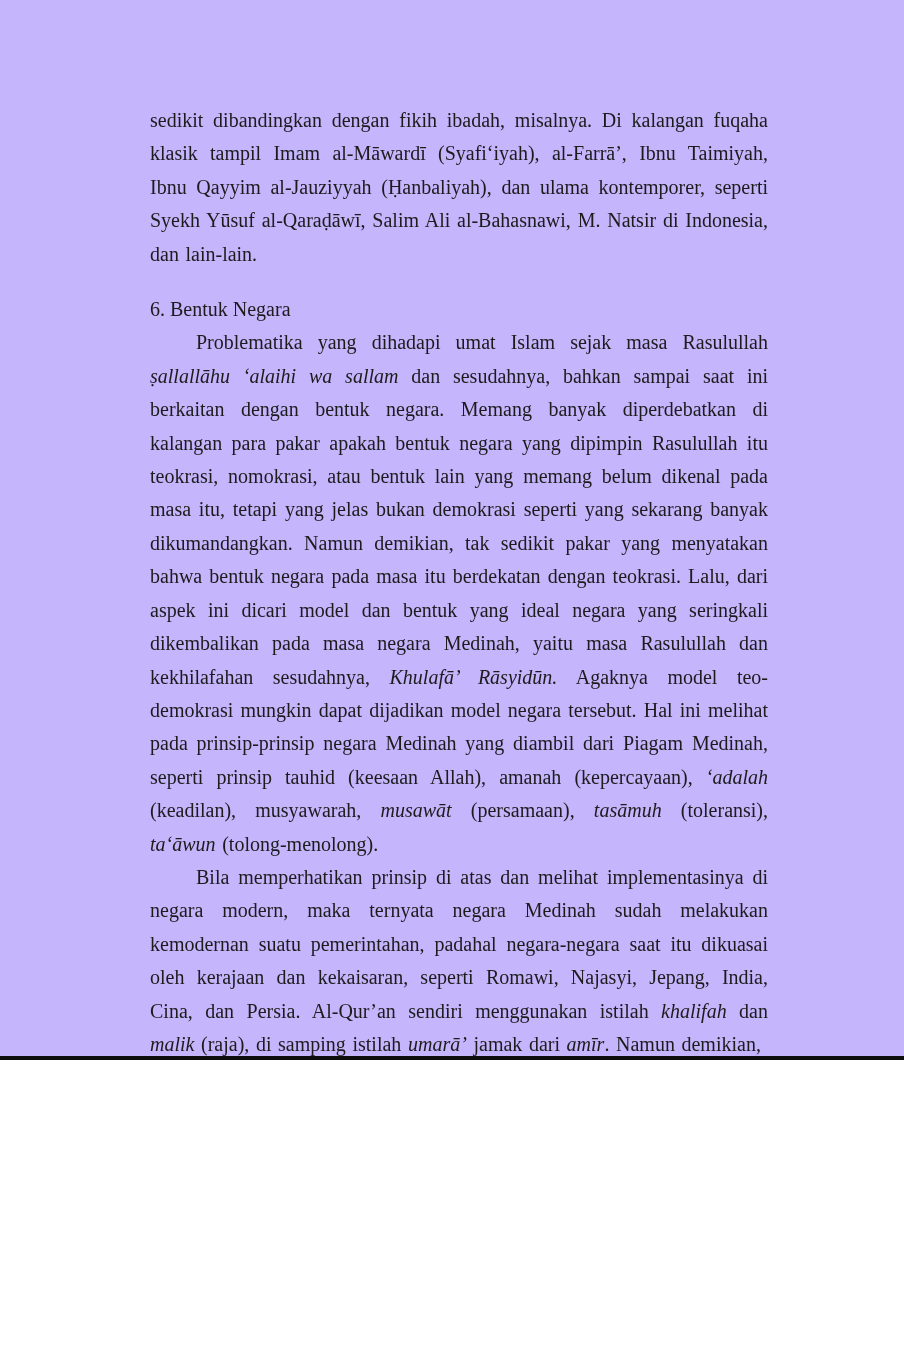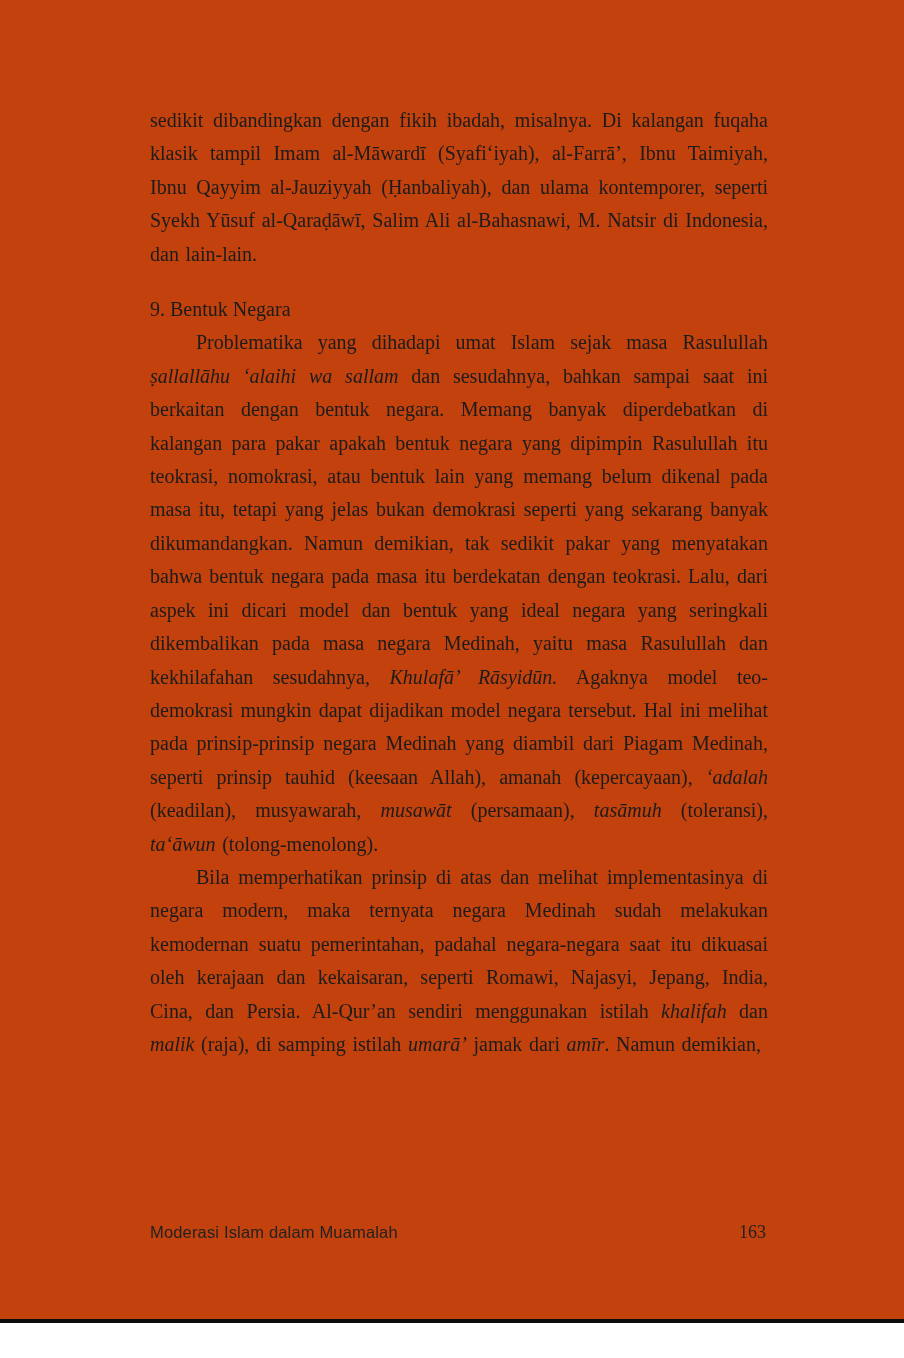--- a/index.html
+++ b/index.html
@@ -4,22 +4,22 @@
 <style>
   html, body {
     margin: 0;
     padding: 0;
     background: #ffffff;
     font-family: "Liberation Serif", "DejaVu Serif", serif;
   }
   .page {
     position: relative;
     width: 904px;
-    height: 1323px;
-    background: #c2410c;
+    height: 1060px;
+    background: #c4b5fd;
     overflow: hidden;
     box-sizing: border-box;
     padding-left: 25px;
   }
   .page-body {
     position: absolute;
     left: 150px;
     top: 104px;
     width: 618px;
     color: #1c1c1c;
@@ -74,21 +74,21 @@
     background: #0d0d0d;
   }
 </style>
 </head>
 <body>
 
 <div class="page">
 
   <div class="page-body">
       <p class=""><span>sedikit dibandingkan dengan fikih ibadah, misalnya. Di kalangan fuqaha klasik tampil Imam al-Māwardī (Syafi‘iyah), al-Farrā’, Ibnu Taimiyah, Ibnu Qayyim al-Jauziyyah (Ḥanbaliyah), dan ulama kontemporer, seperti Syekh Yūsuf al-Qaraḍāwī, Salim Ali al-Bahasnawi, M. Natsir di Indonesia, dan lain-lain.</span></p>
-      <h2 class="heading">9.  Bentuk Negara</h2>
+      <h2 class="heading">6.  Bentuk Negara</h2>
       <p class="indent"><span>Problematika yang dihadapi umat Islam sejak masa Rasulullah </span><em>ṣallallāhu ‘alaihi wa sallam</em><span> dan sesudahnya, bahkan sampai saat ini berkaitan dengan bentuk negara. Memang banyak diperdebatkan di kalangan para pakar apakah bentuk negara yang dipimpin Rasulullah itu teokrasi, nomokrasi, atau bentuk lain yang memang belum dikenal pada masa itu, tetapi yang jelas bukan demokrasi seperti yang sekarang banyak dikumandangkan. Namun demikian, tak sedikit pakar yang menyatakan bahwa bentuk negara pada masa itu berdekatan dengan teokrasi. Lalu, dari aspek ini dicari model dan bentuk yang ideal negara yang seringkali dikembalikan pada masa negara Medinah, yaitu masa Rasulullah dan kekhilafahan sesudahnya, </span><em>Khulafā’ Rāsyidūn.</em><span> Agaknya model teo-demokrasi mungkin dapat dijadikan model negara tersebut. Hal ini melihat pada prinsip-prinsip negara Medinah yang diambil dari Piagam Medinah, seperti prinsip tauhid (keesaan Allah), amanah (kepercayaan), </span><em>‘adalah</em><span> (keadilan), musyawarah, </span><em>musawāt</em><span> (persamaan), </span><em>tasāmuh</em><span> (toleransi), </span><em>ta‘āwun</em><span> (tolong-menolong).</span></p>
       <p class="indent"><span>Bila memperhatikan prinsip di atas dan melihat imple­mentasinya di negara modern, maka ternyata negara Medinah sudah melakukan kemodernan suatu pemerintahan, padahal negara-negara saat itu dikuasai oleh kerajaan dan kekaisaran, seperti Romawi, Najasyi, Jepang, India, Cina, dan Persia. Al-Qur’an sendiri menggunakan istilah </span><em>khalifah</em><span> dan </span><em>malik</em><span> (raja), di samping istilah </span><em>umarā’</em><span> jamak dari </span><em>amīr</em><span>. Namun demikian,</span></p>
     </div>
 
   <div class="footer">
     <span class="footer-title">Moderasi Islam dalam Muamalah</span>
     <span class="footer-page-number">163</span>
   </div>
 
   <div class="page-edge"></div>

